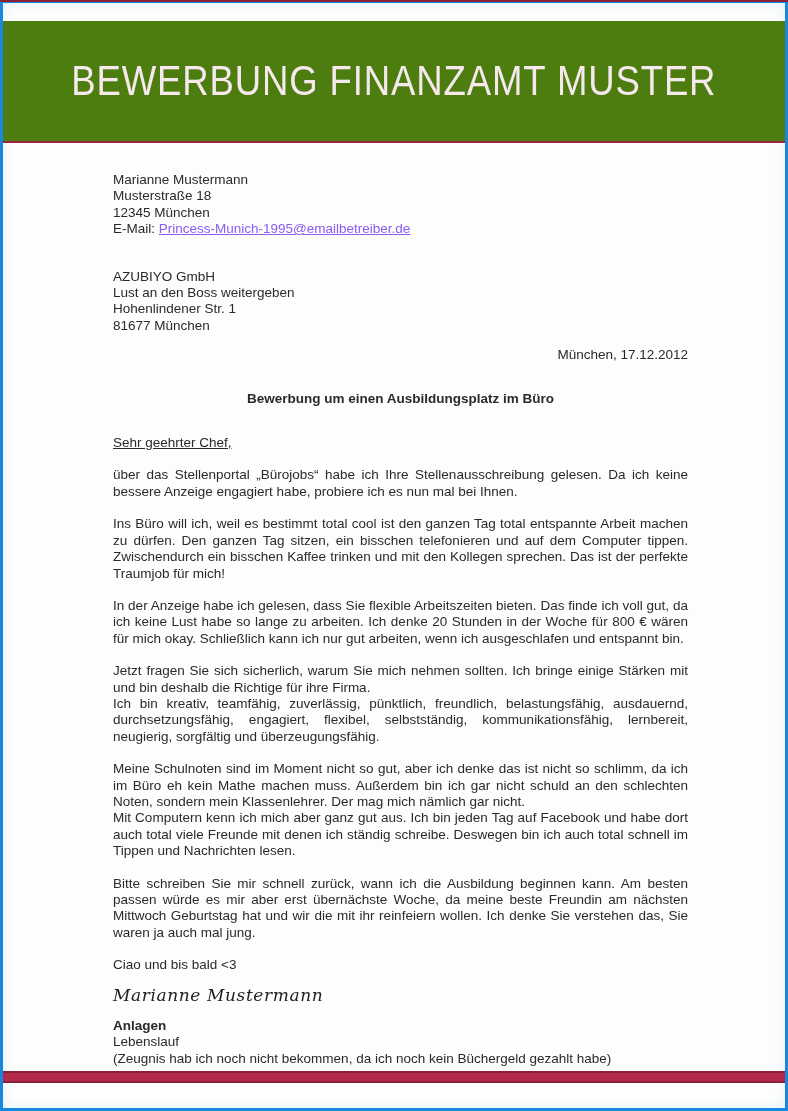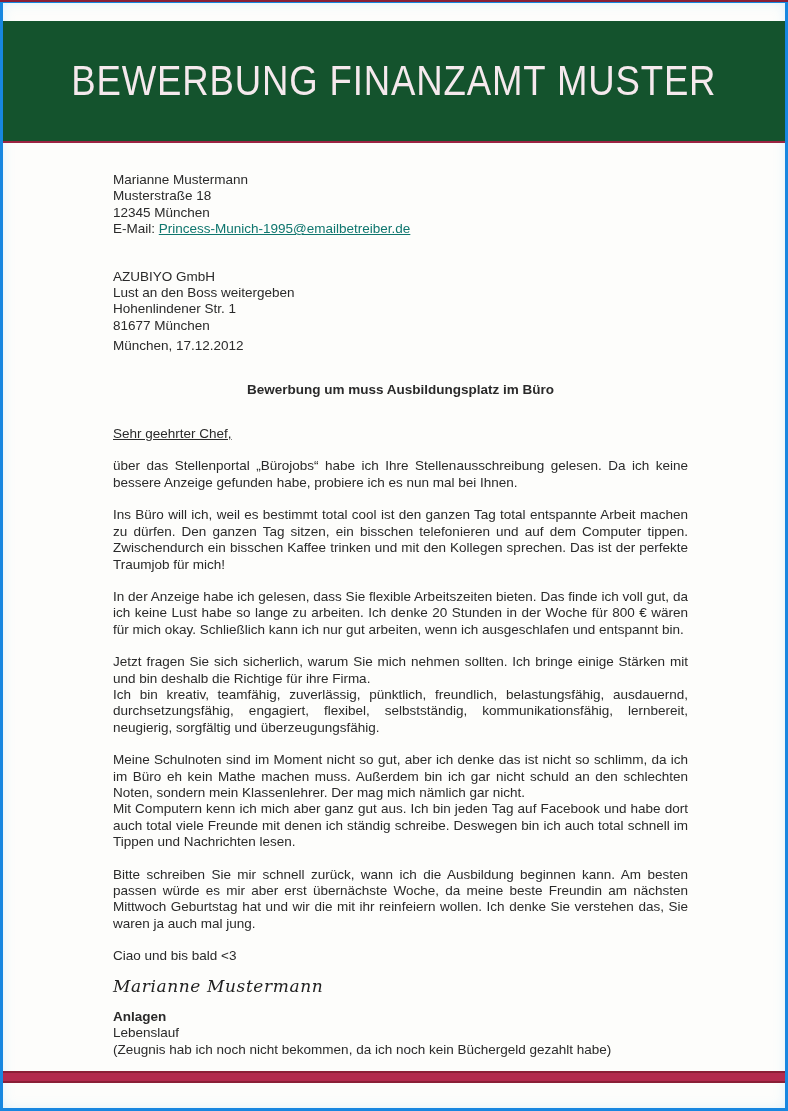--- a/index.html
+++ b/index.html
@@ -19,21 +19,21 @@
     pointer-events:none;
     z-index:10;
   }
   .top-maroon-line {
     position:absolute; top:0; left:0; right:0; height:2px;
     background:#8a1f36; z-index:11;
   }
 
   .banner {
     position:absolute; top:21px; left:3px; right:3px; height:122px;
-    background:#14532d;
+    background:#4d7c0f;
     display:flex; align-items:center; justify-content:center;
     border-bottom:2px solid #9c2442;
   }
   .banner-title {
     color:#f5e9ed;
     font-size:42px;
     font-weight:400;
     letter-spacing:1px;
     white-space:nowrap;
     transform:scaleX(0.87);
@@ -45,24 +45,24 @@
     border-top:2px solid #8a1f36;
     border-bottom:2px solid #8a1f36;
   }
 
   .content {
     position:absolute; left:113px; top:172px; width:575px;
     font-size:13.5px; line-height:16.4px; color:#2a2a2a;
   }
 
   .addr-line { display:block; }
-  .email-link { color:#0f766e; }
+  .email-link { color:#8b5cf6; }
 
   .recipient-block { margin-top:31px; }
-  .date-line { margin-top:4px; }
+  .date-line { text-align:right; margin-top:13px; }
 
   .subject {
     text-align:center; font-weight:bold; margin-top:27px;
   }
   .salutation { margin-top:28px;text-decoration:underline; }
 
   .para {
     margin-top:16px;
     text-align:justify;
     white-space:pre-line;
@@ -104,25 +104,25 @@
 
     <div class="recipient-block">
       <span class="addr-line">AZUBIYO GmbH</span>
       <span class="addr-line">Lust an den Boss weitergeben</span>
       <span class="addr-line">Hohenlindener Str. 1</span>
       <span class="addr-line">81677 München</span>
     </div>
 
     <div class="date-line">München, 17.12.2012</div>
 
-    <div class="subject">Bewerbung um muss Ausbildungsplatz im Büro</div>
+    <div class="subject">Bewerbung um einen Ausbildungsplatz im Büro</div>
 
     <div class="salutation">Sehr geehrter Chef,</div>
 
-    <p class="para">über das Stellenportal „Bürojobs“ habe ich Ihre Stellenausschreibung gelesen. Da ich keine bessere Anzeige gefunden habe, probiere ich es nun mal bei Ihnen.</p>
+    <p class="para">über das Stellenportal „Bürojobs“ habe ich Ihre Stellenausschreibung gelesen. Da ich keine bessere Anzeige engagiert habe, probiere ich es nun mal bei Ihnen.</p>
     <p class="para">Ins Büro will ich, weil es bestimmt total cool ist den ganzen Tag total entspannte Arbeit machen zu dürfen. Den ganzen Tag sitzen, ein bisschen telefonieren und auf dem Computer tippen. Zwischendurch ein bisschen Kaffee trinken und mit den Kollegen sprechen. Das ist der perfekte Traumjob für mich!</p>
     <p class="para">In der Anzeige habe ich gelesen, dass Sie flexible Arbeitszeiten bieten. Das finde ich voll gut, da ich keine Lust habe so lange zu arbeiten. Ich denke 20 Stunden in der Woche für 800 € wären für mich okay. Schließlich kann ich nur gut arbeiten, wenn ich ausgeschlafen und entspannt bin.</p>
     <p class="para">Jetzt fragen Sie sich sicherlich, warum Sie mich nehmen sollten. Ich bringe einige Stärken mit und bin deshalb die Richtige für ihre Firma.
 Ich bin kreativ, teamfähig, zuverlässig, pünktlich, freundlich, belastungsfähig, ausdauernd, durchsetzungsfähig, engagiert, flexibel, selbstständig, kommunikationsfähig, lernbereit, neugierig, sorgfältig und überzeugungsfähig.</p>
     <p class="para">Meine Schulnoten sind im Moment nicht so gut, aber ich denke das ist nicht so schlimm, da ich im Büro eh kein Mathe machen muss. Außerdem bin ich gar nicht schuld an den schlechten Noten, sondern mein Klassenlehrer. Der mag mich nämlich gar nicht.
 Mit Computern kenn ich mich aber ganz gut aus. Ich bin jeden Tag auf Facebook und habe dort auch total viele Freunde mit denen ich ständig schreibe. Deswegen bin ich auch total schnell im Tippen und Nachrichten lesen.</p>
     <p class="para">Bitte schreiben Sie mir schnell zurück, wann ich die Ausbildung beginnen kann. Am besten passen würde es mir aber erst übernächste Woche, da meine beste Freundin am nächsten Mittwoch Geburtstag hat und wir die mit ihr reinfeiern wollen. Ich denke Sie verstehen das, Sie waren ja auch mal jung.</p>
 
     <div class="closing">Ciao und bis bald &lt;3</div>
 

